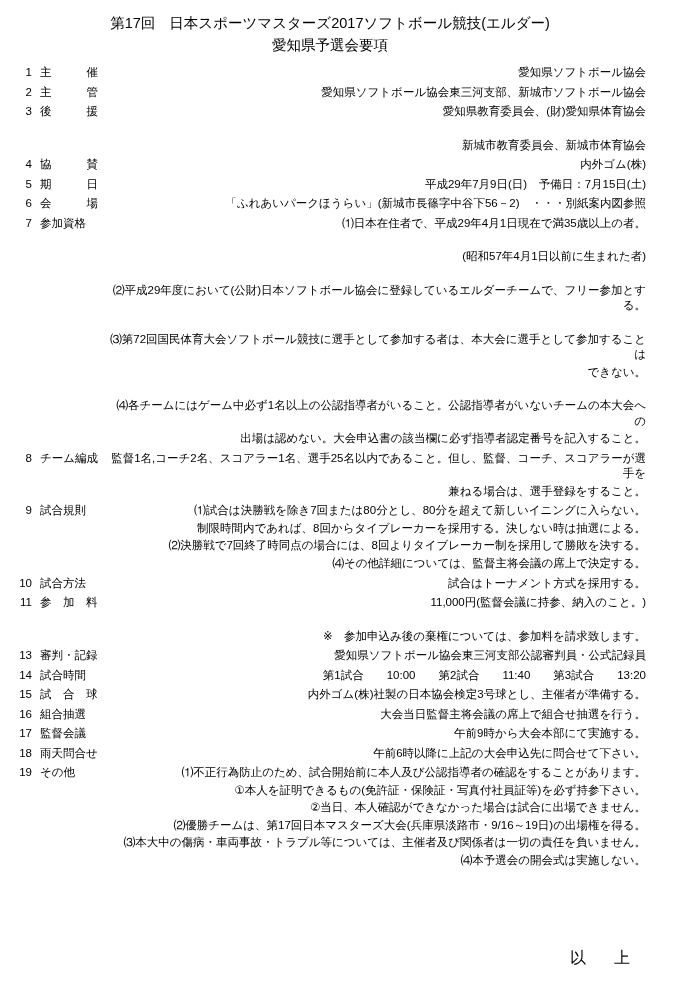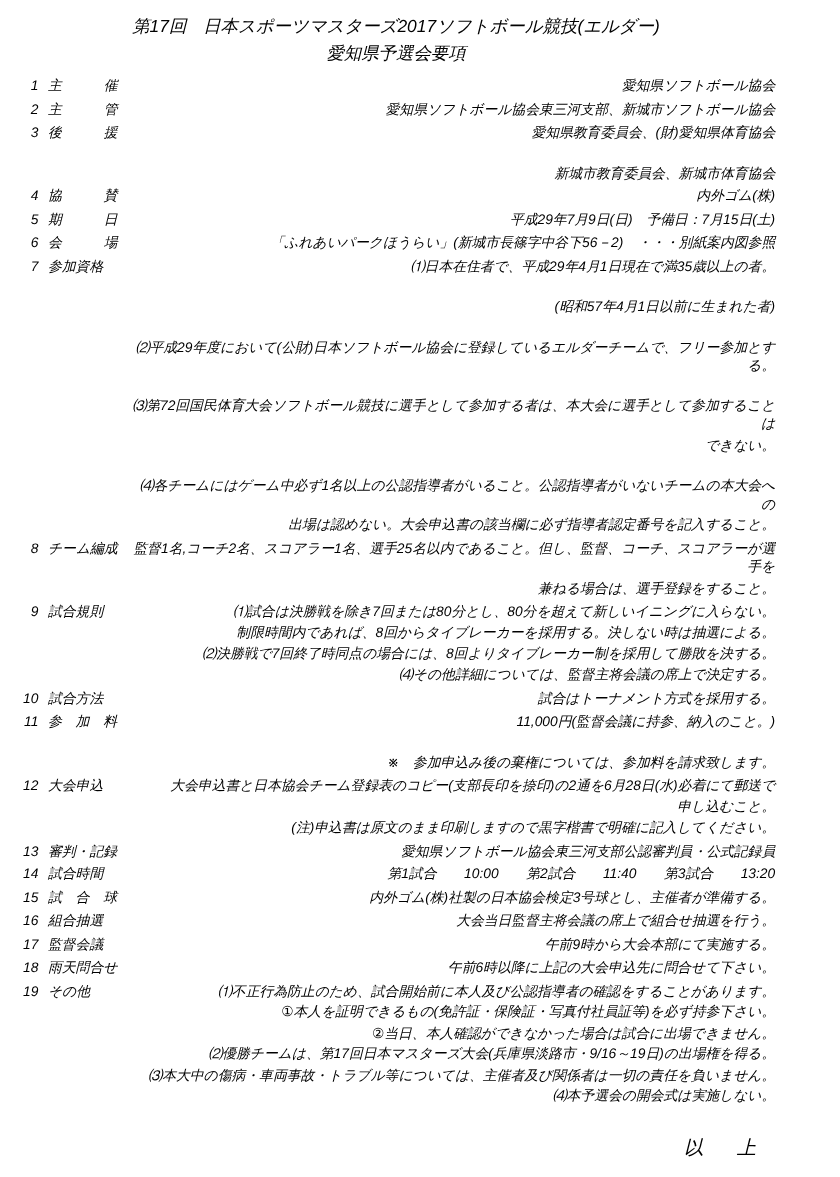--- a/index.html
+++ b/index.html
@@ -15,21 +15,20 @@
     font-size: 11.5px;
     line-height: 1.35;
     overflow: hidden;
   }
   .page {
     width: 660px;
     height: 981px;
     position: relative;
     box-sizing: border-box;
     padding: 10px 14px 0 14px;
-    font-style: italic;
   }
   
   .title-block {
     text-align: center;
     margin-top: 4px;
     margin-bottom: 10px;
   }
   .title-line1 {
     font-size: 14.5px;
     letter-spacing: 0px;
@@ -219,29 +218,20 @@
 
     <div class="row">
       <div class="row-num">11</div>
       <div class="row-label">参　加　料</div>
       <div class="row-body">
         <div class="line">11,000円(監督会議に持参、納入のこと。)</div>
         <div class="line gap-top indent1">※　参加申込み後の棄権については、参加料を請求致します。</div>
       </div>
     </div>
 
-    <div class="row">
-      <div class="row-num">12</div>
-      <div class="row-label">大会申込</div>
-      <div class="row-body">
-        <div class="line">大会申込書と日本協会チーム登録表のコピー(支部長印を捺印)の2通を6月28日(水)必着にて郵送で</div>
-        <div class="line">申し込むこと。</div>
-        <div class="line indent2">(注)申込書は原文のまま印刷しますので黒字楷書で明確に記入してください。</div>
-      </div>
-    </div>
 
     <div class="row">
       <div class="row-num">13</div>
       <div class="row-label">審判・記録</div>
       <div class="row-body">
         <div class="line">愛知県ソフトボール協会東三河支部公認審判員・公式記録員</div>
       </div>
     </div>
 
     <div class="row">

